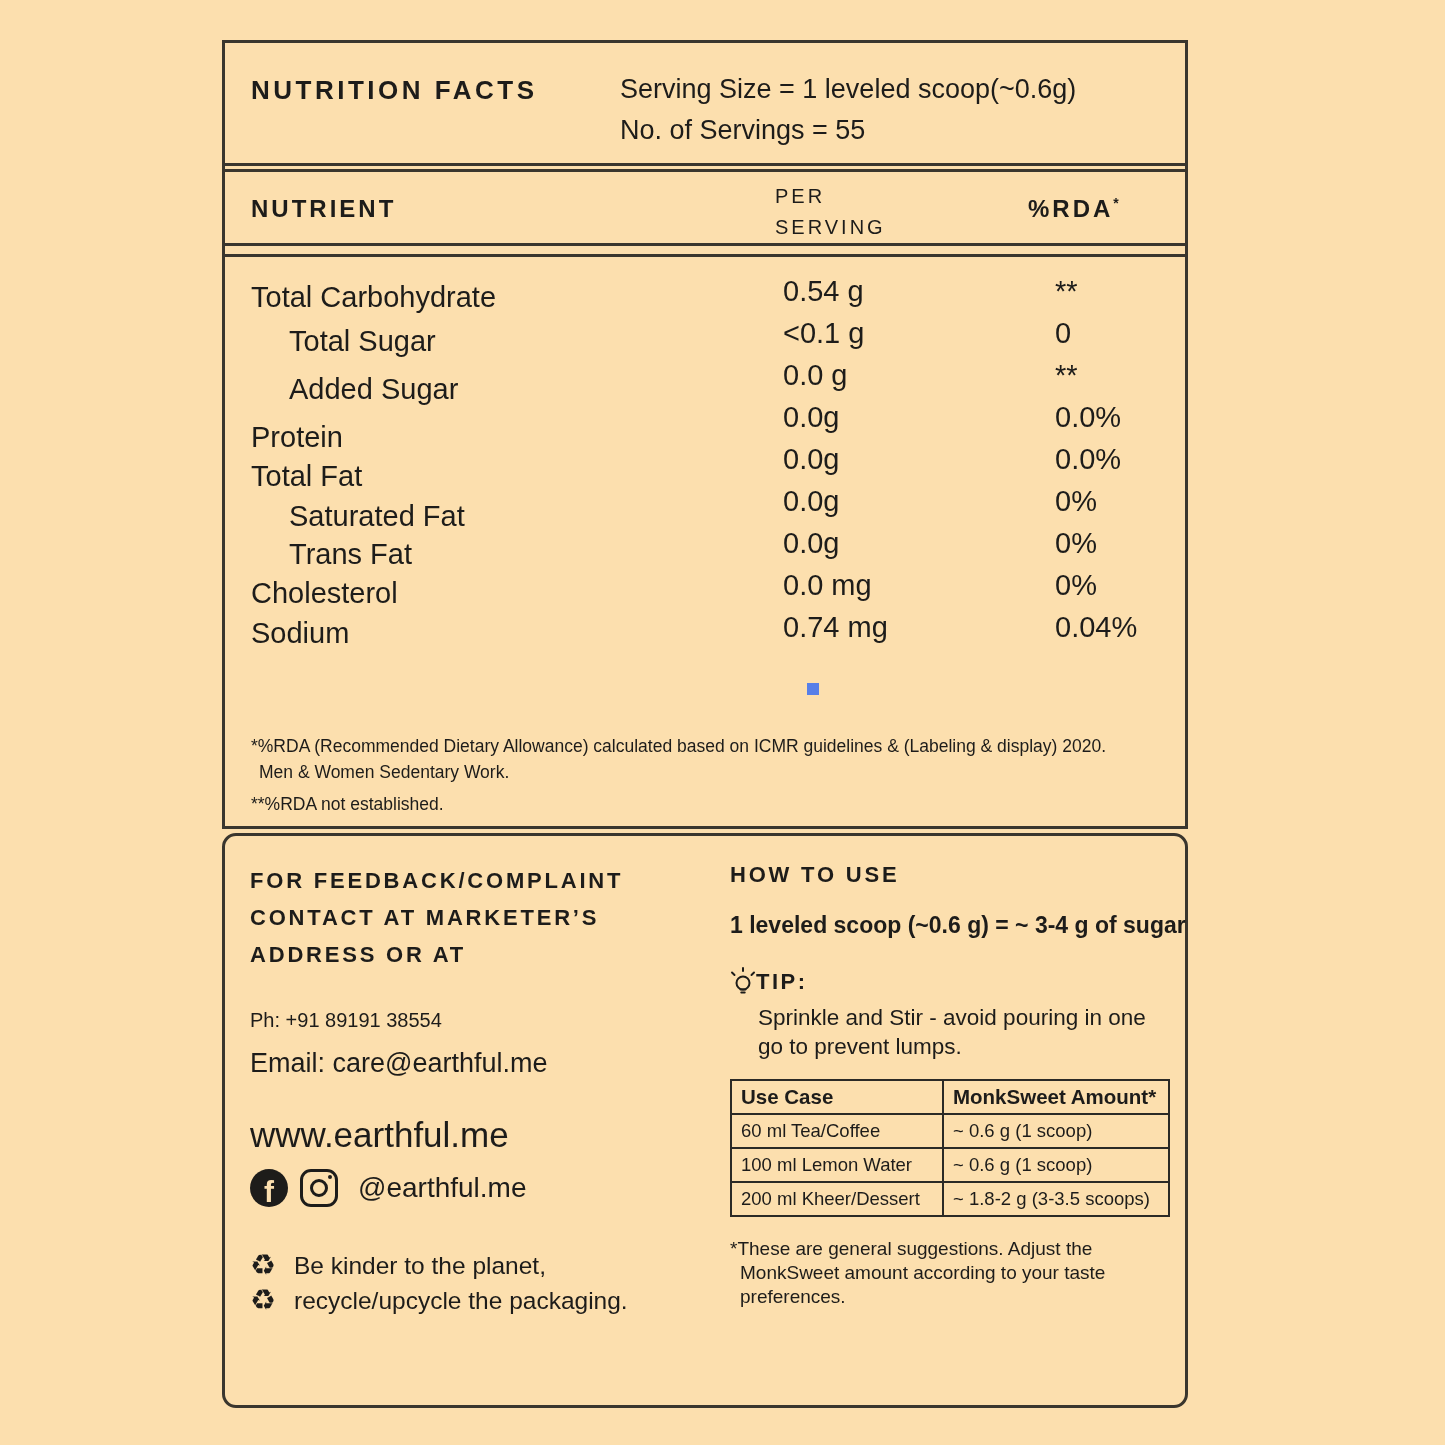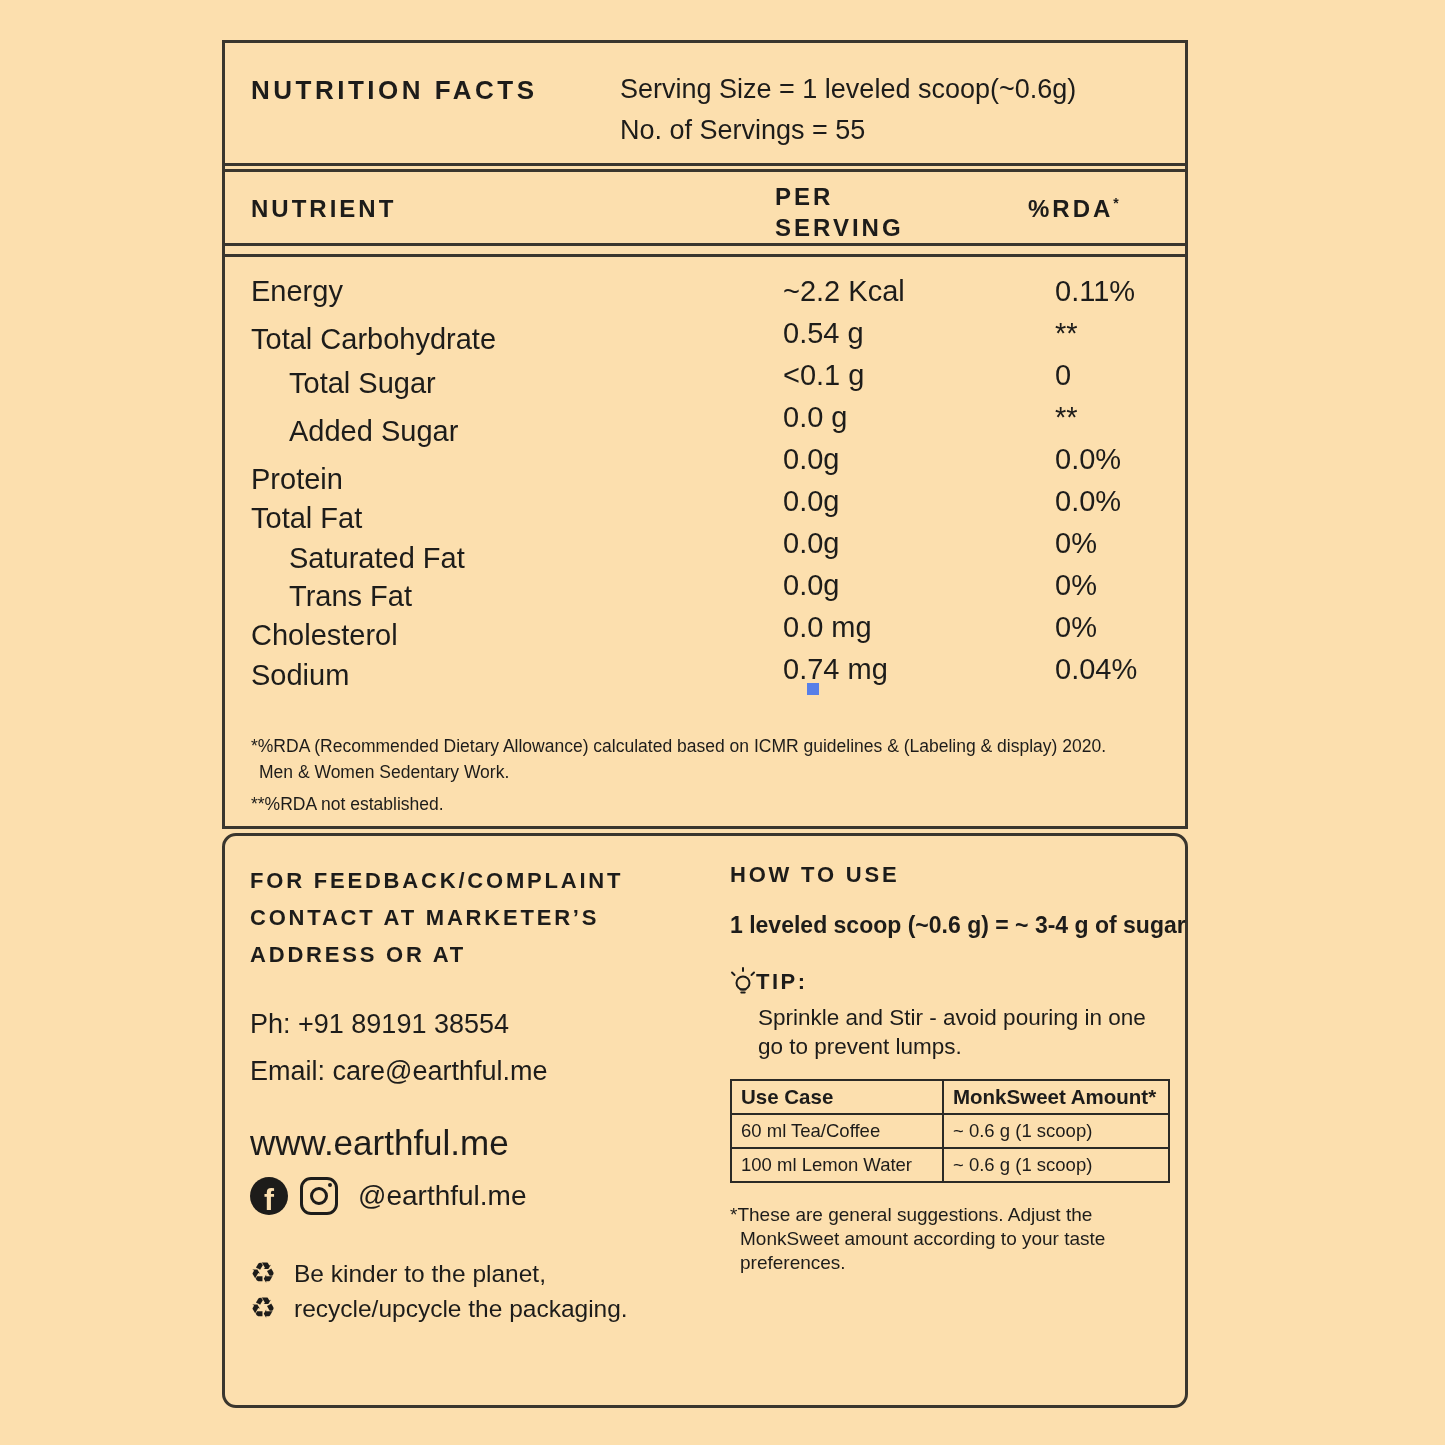--- a/index.html
+++ b/index.html
@@ -32,21 +32,21 @@
   .rule { position:absolute; left:0; right:0; border-top:3px solid #3a362e; }
   .ruleA1 { top:120px; } .ruleA2 { top:126px; }
   .ruleB1 { top:200px; } .ruleB2 { top:211px; }
 
   .colhead-nutrient {
     position:absolute; left:26px; top:152px;
     font-size:24px; font-weight:bold; letter-spacing:3px;
   }
   .colhead-serving {
     position:absolute; left:550px; top:138px;
-    font-size:24px; font-weight:bold; letter-spacing:3px;
+    font-size:20px; font-weight:normal; letter-spacing:3px;
     line-height:31px; white-space:pre-line;
   }
   .colhead-rda {
     position:absolute; left:803px; top:152px;
     font-size:24px; font-weight:bold; letter-spacing:3px;
   }
   .colhead-rda sup { font-size:14px; }
 
   .nf-rows { position:absolute; left:0; right:0; top:222px; padding-top:10px; }
   .nf-row { position:relative; height:42px; }
@@ -66,21 +66,21 @@
 
   
   .col-left  { position:absolute; left:25px; top:0; width:465px; }
   .col-right { position:absolute; left:505px; top:0; width:456px; }
 
   .contact-heading {
     margin-top:26px;
     font-size:22px; font-weight:bold; letter-spacing:2.8px;
     line-height:37px; white-space:pre-line;
   }
-  .contact-phone { margin-top:36px; font-size:27px; }
+  .contact-phone { margin-top:36px; font-size:20px; }
   .contact-email { margin-top:16px; font-size:27px; }
   .contact-web   { margin-top:36px; font-size:35px; }
 
   .social-row { margin-top:14px; display:flex; align-items:center; }
   .fb-icon {
     width:38px; height:38px; border-radius:50%;
     background:#1d1c1a; color:#fcdfae;
     display:flex; align-items:center; justify-content:center;
     font-size:30px; font-weight:bold; line-height:1;
     padding-top:8px; overflow:hidden;
@@ -146,25 +146,20 @@
 
     <div class="colhead-nutrient">NUTRIENT</div>
     <div class="colhead-serving">PER
 SERVING</div>
     <div class="colhead-rda"><span>%RDA</span><sup>*</sup></div>
 
     <div class="rule ruleB1"></div>
     <div class="rule ruleB2"></div>
 
     <div class="nf-rows">
-        <div class="nf-row">
-          <span class="nf-label" style="transform: translateY(0px);">Energy</span>
-          <span class="nf-value">~2.2 Kcal</span>
-          <span class="nf-rda">0.11%</span>
-        </div>
         <div class="nf-row">
           <span class="nf-label" style="transform: translateY(6px);">Total Carbohydrate</span>
           <span class="nf-value">0.54 g</span>
           <span class="nf-rda">**</span>
         </div>
         <div class="nf-row">
           <span class="nf-label indent" style="transform: translateY(8px);">Total Sugar</span>
           <span class="nf-value">&lt;0.1 g</span>
           <span class="nf-rda">0</span>
         </div>
@@ -275,19 +270,23 @@
           </thead>
         <tbody>
             <tr>
               <td>60 ml Tea/Coffee</td>
               <td>~ 0.6 g (1 scoop)</td>
             </tr>
             <tr>
               <td>100 ml Lemon Water</td>
               <td>~ 0.6 g (1 scoop)</td>
             </tr>
+            <tr>
+              <td>200 ml Kheer/Dessert</td>
+              <td>~ 1.8-2 g (3-3.5 scoops)</td>
+            </tr>
           </tbody>
       </table>
 
       <div class="disclaimer">*These are general suggestions. Adjust the MonkSweet amount according to your taste preferences.</div>
     </div>
   </div>
 </div>
 
 </body></html>

